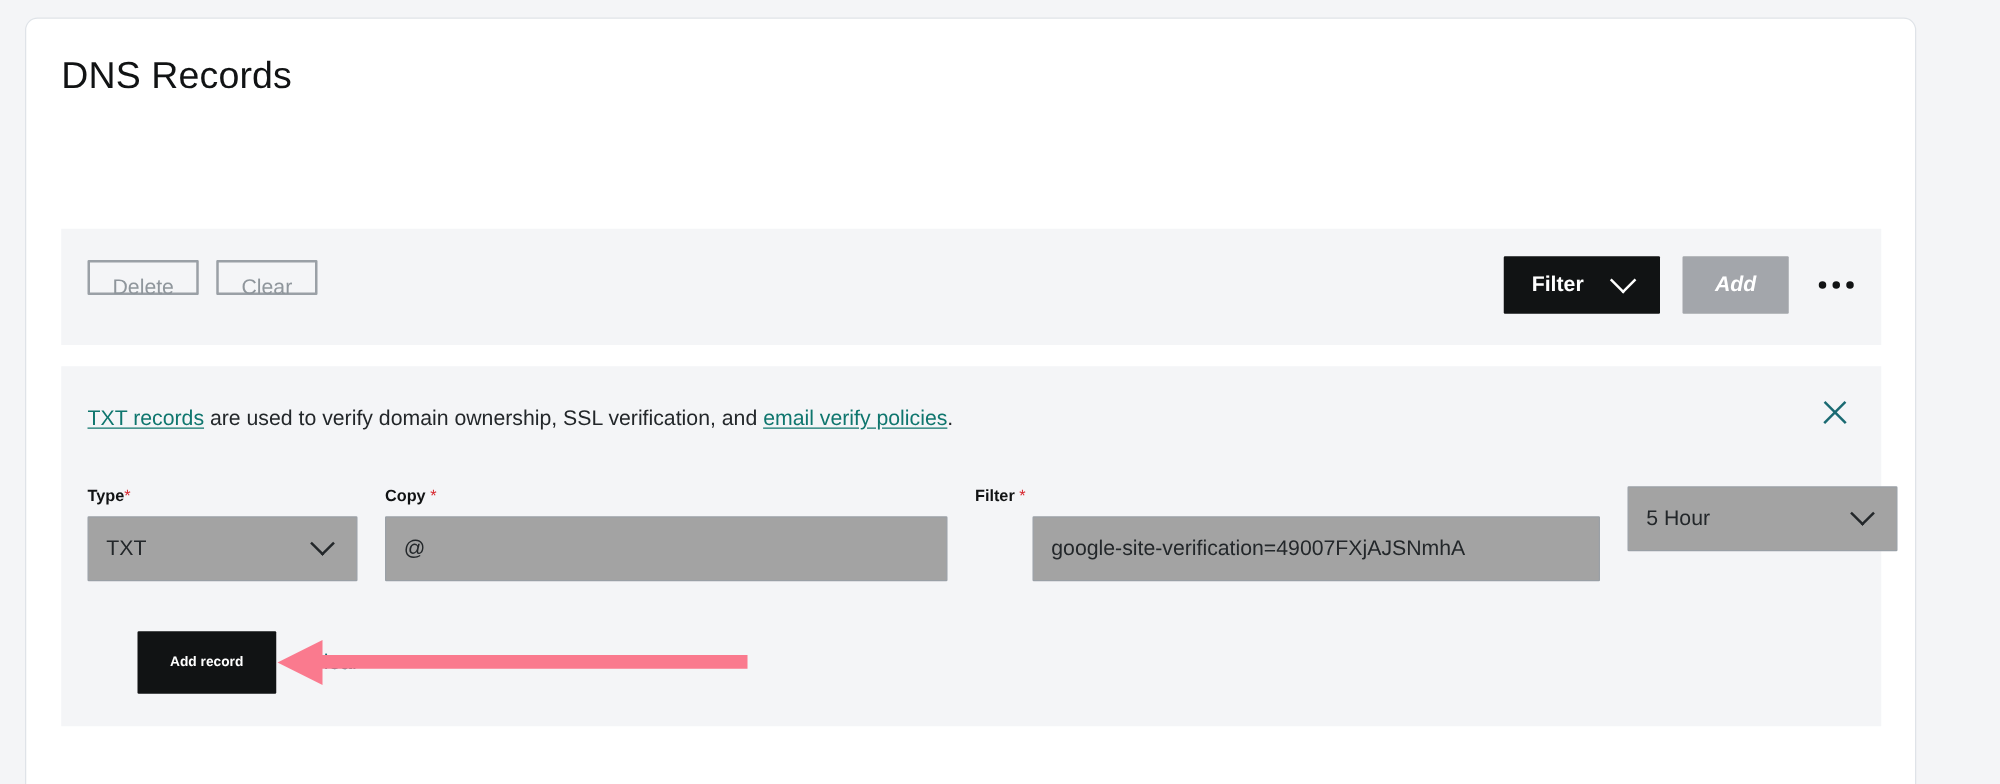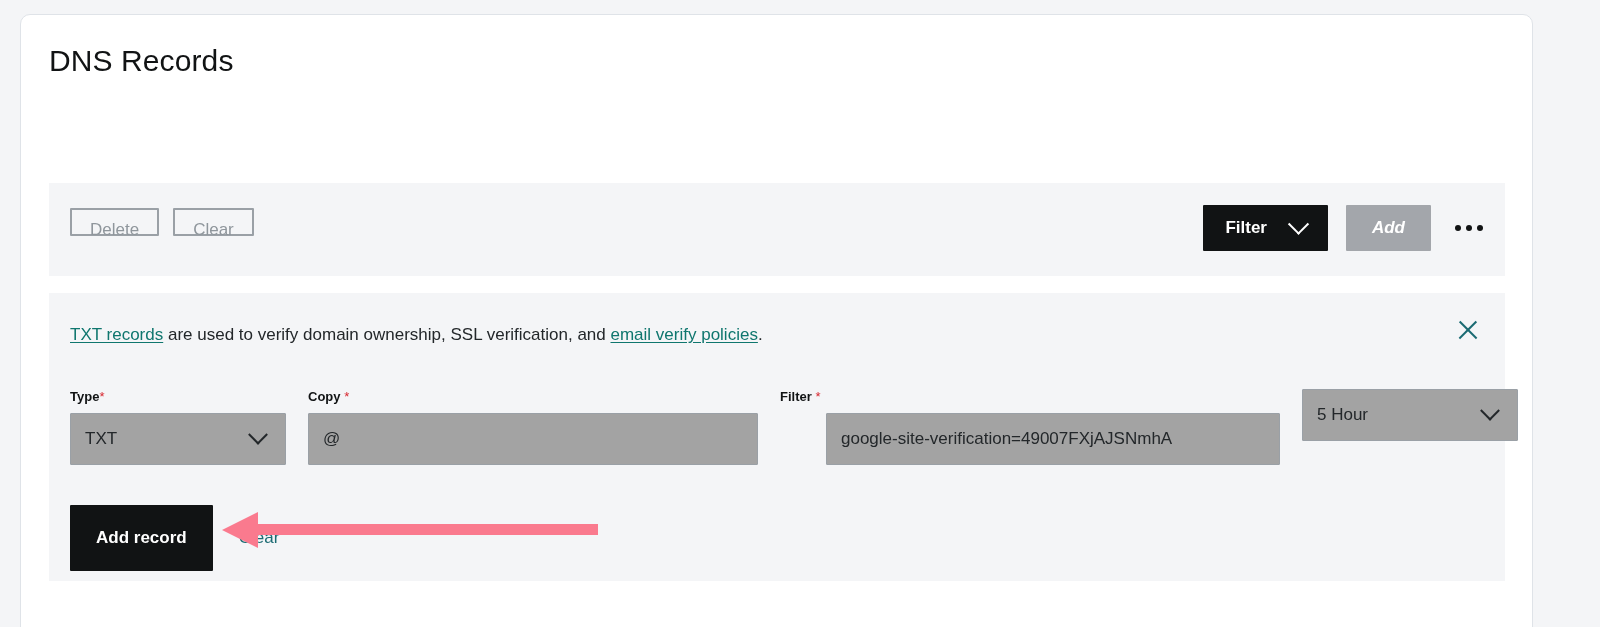--- a/index.html
+++ b/index.html
@@ -238,27 +238,28 @@
     left: 21px;
     top: 212px;
     display: flex;
     align-items: center;
     gap: 26px;
   }
   .btn-add-record {
     background: #111314;
     color: #ffffff;
     border: none;
-    font-size: 17px;
+    font-size: 11px;
     font-weight: bold;
     font-family: "Liberation Sans", sans-serif;
-    height: 66px;
+    height: 50px;
     padding: 0 26px;
     border-radius: 1px;
     cursor: pointer;
+    margin-left: 40px;
   }
   .link-clear {
     color: #1a6a72;
     font-size: 17px;
     text-decoration: none;
     cursor: pointer;
   }
 
   
   .arrow-overlay {

